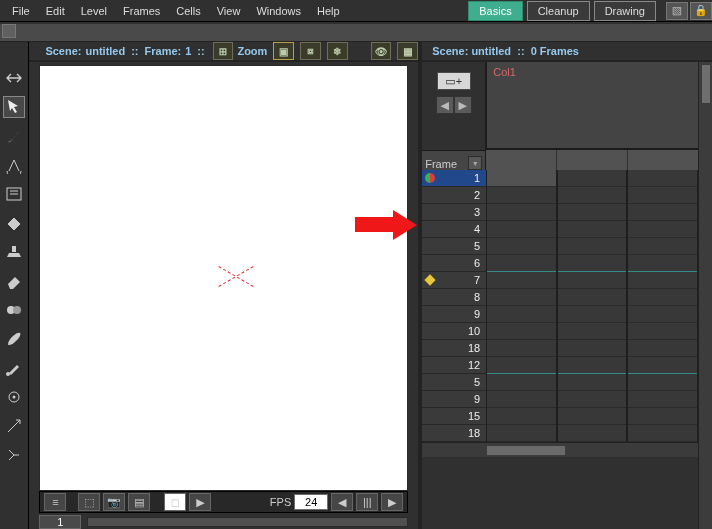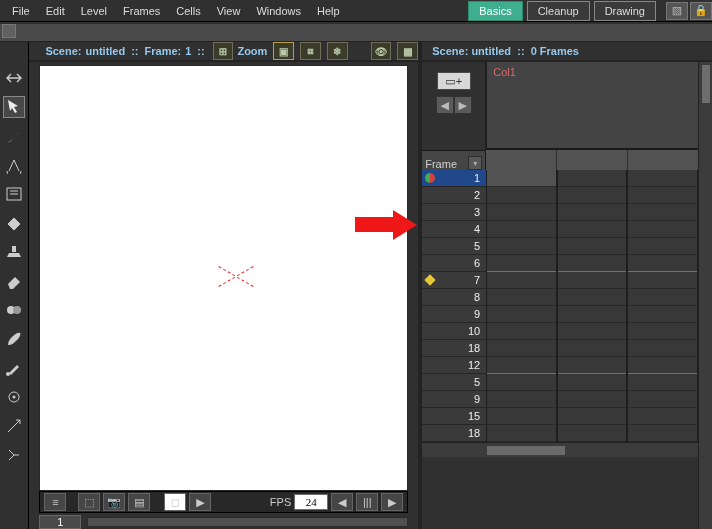--- a/index.html
+++ b/index.html
@@ -33,21 +33,21 @@
 .viewer .titlebar .sep { color: #95c9ed; margin: 0 2px; }
 .viewer .titlebar .toolbtn { width: 22px; height: 18px; background:#3b3b2a; border:1px solid #6e6e59; margin-left:2px; display:flex;align-items:center;justify-content:center; color:#bca; font-size:10px;}
 .viewer .canvaswrap { flex:1; position:relative; background:#303030; padding: 0 10px 0 10px; overflow:hidden;}
 .viewer .canvas { position:absolute; left: 10px; right: 10px; top: 3px; bottom: 40px; background: #fff; border: 1px solid #2a2a2a;}
 .viewer .canvas .xmark { position:absolute; left: 48%; top: 46%; width: 40px; height: 30px; }
 .viewer .canvas .xmark::before, .viewer .canvas .xmark::after { content:''; position:absolute; left:0; right:0; top:50%; border-top: 1px dashed #e03030; }
 .viewer .canvas .xmark::before { transform: rotate(30deg);}
 .viewer .canvas .xmark::after { transform: rotate(-30deg);}
 .viewer .bottombar { position:absolute; left:10px; right:10px; bottom:18px; height: 22px; background:#282828; border:1px solid #000; display:flex; align-items:center; gap:3px; padding:0 4px; color:#ccc;}
 .viewer .bottombar .bbtn { width:22px; height:18px; background:#464646; border:1px solid #666; display:flex;align-items:center;justify-content:center; cursor:pointer;}
-.viewer .bottombar .fpsfield { width:34px; height:16px; background:#fff; color:#000; text-align:center; border:1px solid #6f6f6f;font-family:Liberation Serif, serif;}
+.viewer .bottombar .fpsfield { width:34px; height:16px; background:#fff; color:#000; text-align:center; border:1px solid #6f6f6f;}
 .viewer .frameline { position:absolute; left:10px; right:10px; bottom:0; height:18px; background:#303030; display:flex; align-items:center;}
 .viewer .frameline .fnum { width:42px; height:14px; background:#4a4a4a; color:#fff; text-align:center; border:1px solid #666;}
 .viewer .frameline .track { flex:1; height:10px; margin-left:6px; background:#505050; border:1px solid #2b2b2b; }
 
 
 .xsheet { width: 296px; background:#303030; display:flex; flex-direction:column;}
 .xsheet .titlebar { height: 20px; display:flex; align-items:center; color: #95c9ed; font-weight:bold; padding-left:10px; border-bottom: 2px solid #232323;}
 .xsheet .body { flex:1; display:flex; overflow:hidden;}
 .xsheet .leftcol { width: 64px; background:#303030; border-right:1px solid #1e1e1e; display:flex;flex-direction:column;align-items:center; padding-top:10px; gap:6px;}
 .xsheet .leftcol .btn { width:34px; height:18px; background:#d8d8d8; border:1px solid #4a4a4a; color:#333; display:flex;align-items:center;justify-content:center;cursor:pointer;}

